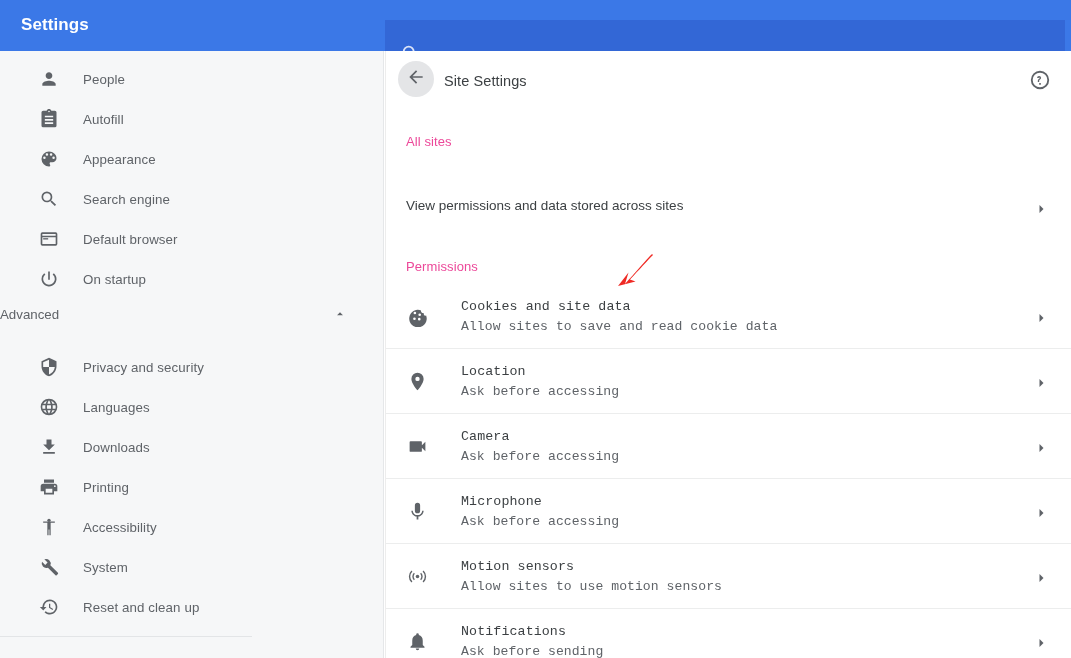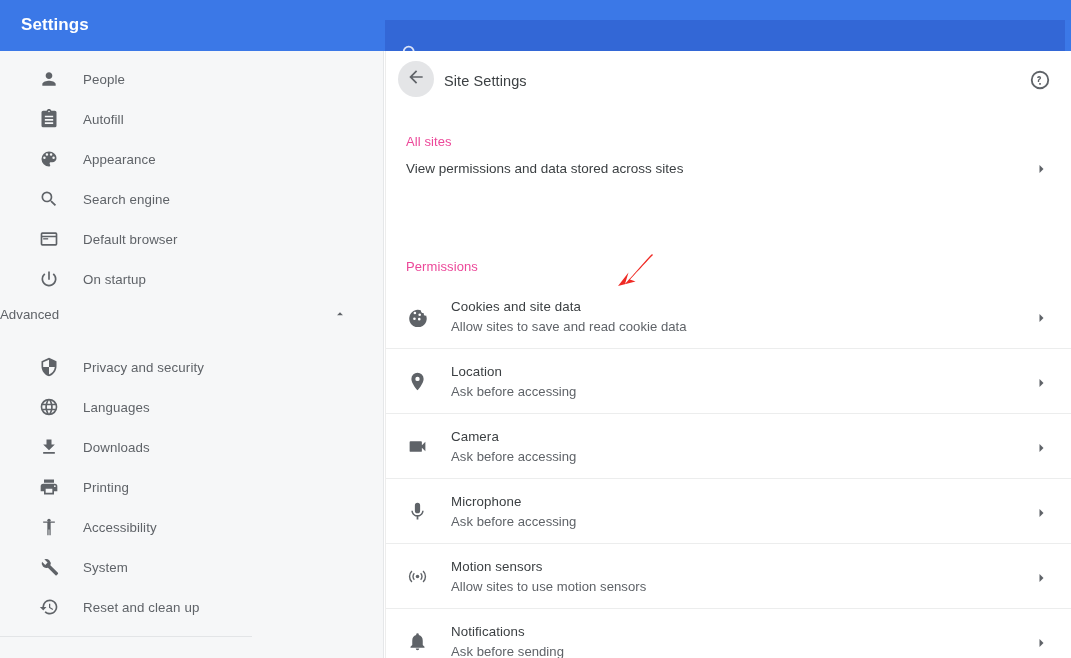--- a/index.html
+++ b/index.html
@@ -81,36 +81,36 @@
     width: 22px; height: 22px; cursor: pointer;
   }
 
   .section-label {
     font-size: 13px; color: #ec4899; padding-left: 20px; letter-spacing: .1px;
   }
   .allsites-label { margin-top: 26px; }
   .perm-label { margin-top: 46px; }
 
   .link-row {
-    display: flex; align-items: flex-start; height: 52px;
+    display: flex; align-items: flex-end; height: 52px;
     margin-top: 12px; padding-left: 20px; padding-right: 24px; cursor: pointer;
   }
   .link-row .txt { flex: 1; font-size: 13.5px; color: #3c4043; }
 
   .perm-list { margin-top: 10px; }
   .perm-row {
     position: relative; display: flex; align-items: center;
     height: 65px; padding-left: 20px; padding-right: 24px;
     border-bottom: 1px solid #eceded; cursor: pointer;
   }
   .perm-ico {
     width: 22px; height: 22px; flex: none;
     display: flex; align-items: center; justify-content: center;
   }
-  .perm-text { margin-left: 23px; flex: 1; }
+  .perm-text { margin-left: 33px; flex: 1; font-family: Liberation Mono, monospace; }
   .perm-title { font-size: 13.3px; color: #3c4043; letter-spacing: .1px; }
   .perm-sub { font-size: 13.1px; color: #5f6368; margin-top: 5px; letter-spacing: .05px; }
   .chev-right { width: 12px; height: 12px; flex: none; }
 
   
   .annot {
     position: absolute; left: 612px; top: 252px;
     width: 48px; height: 44px; pointer-events: none;
   }
 </style>

